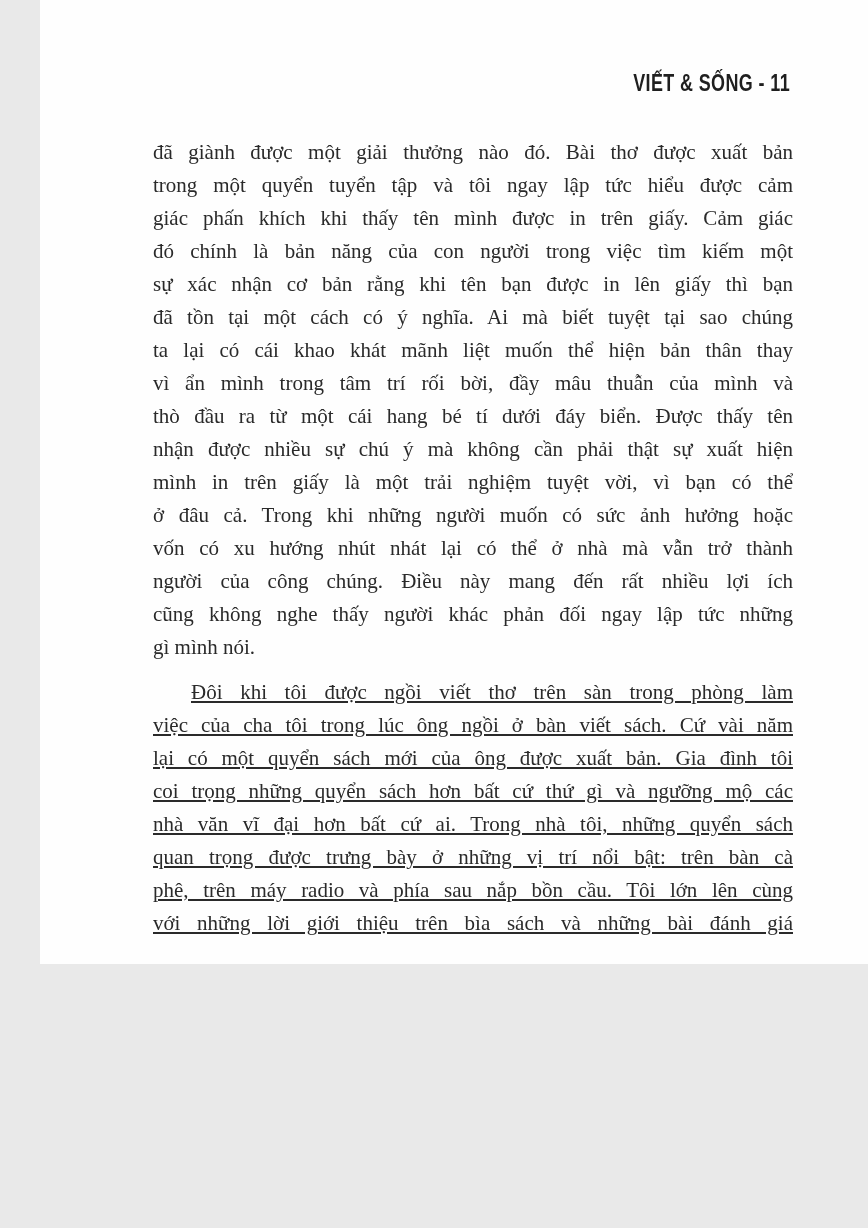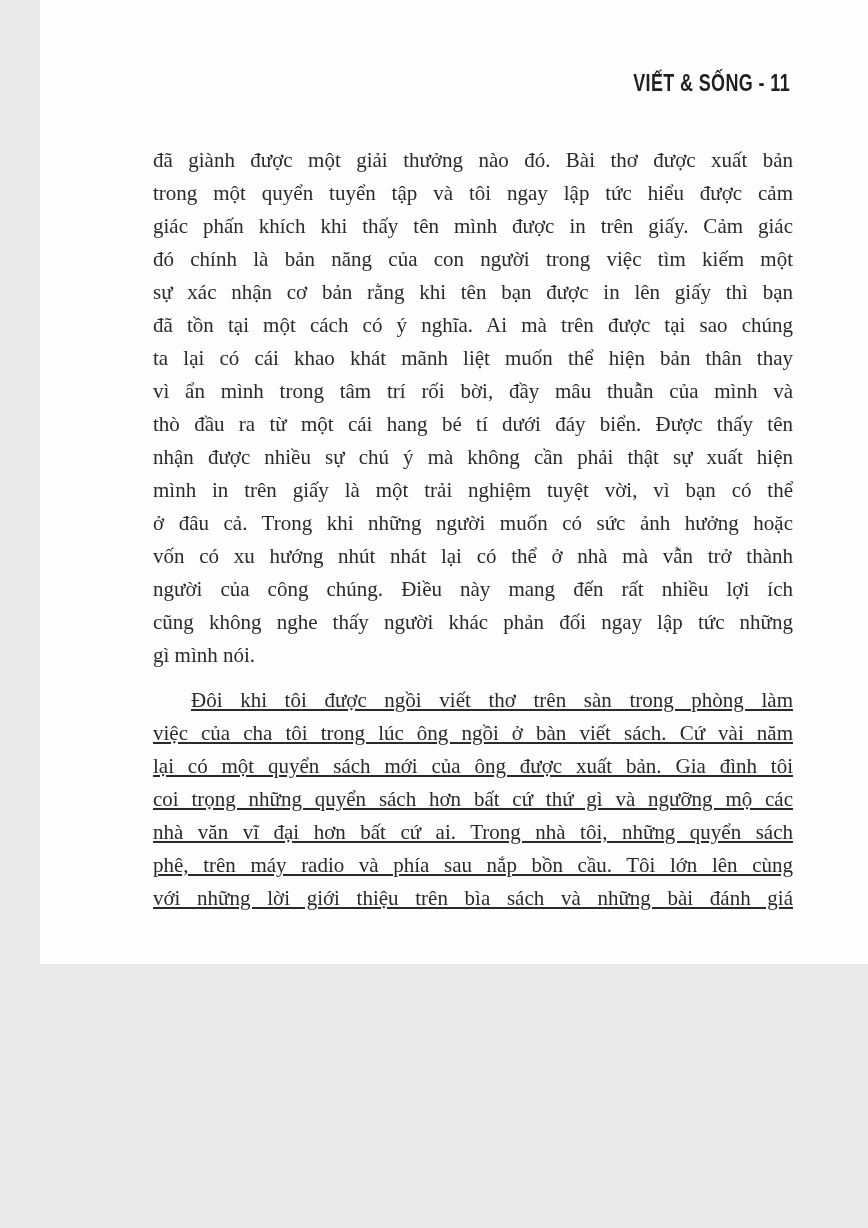--- a/index.html
+++ b/index.html
@@ -29,21 +29,21 @@
     font-size: 23px;
     letter-spacing: 0.5px;
     color: var(--header-color);
     transform: scaleX(0.78);
     transform-origin: right center;
     white-space: nowrap;
   }
   .text-block {
     position: absolute;
     left: 113px;
-    top: 144px;
+    top: 136px;
     width: 640px;
     color: var(--text-color);
     font-size: 21px;
   }
   .paragraph { display: block; }
   .paragraph.indent-first { margin-top: 12px; text-decoration: underline; }
   .paragraph.indent-first .line:first-child { padding-left: 38px; }
   .line {
     height: 33px;
     line-height: 33px;
@@ -61,36 +61,37 @@
 
   <div class="running-header">VIẾT &amp; SỐNG - 11</div>
 
   <div class="text-block">
     <div class="paragraph">
         <div class="line">đã giành được một giải thưởng nào đó. Bài thơ được xuất bản</div>
         <div class="line">trong một quyển tuyển tập và tôi ngay lập tức hiểu được cảm</div>
         <div class="line">giác phấn khích khi thấy tên mình được in trên giấy. Cảm giác</div>
         <div class="line">đó chính là bản năng của con người trong việc tìm kiếm một</div>
         <div class="line">sự xác nhận cơ bản rằng khi tên bạn được in lên giấy thì bạn</div>
-        <div class="line">đã tồn tại một cách có ý nghĩa. Ai mà trên được tại sao chúng</div>
+        <div class="line">đã tồn tại một cách có ý nghĩa. Ai mà biết tuyệt tại sao chúng</div>
         <div class="line">ta lại có cái khao khát mãnh liệt muốn thể hiện bản thân thay</div>
         <div class="line">vì ẩn mình trong tâm trí rối bời, đầy mâu thuẫn của mình và</div>
         <div class="line">thò đầu ra từ một cái hang bé tí dưới đáy biển. Được thấy tên</div>
         <div class="line">nhận được nhiều sự chú ý mà không cần phải thật sự xuất hiện</div>
         <div class="line">mình in trên giấy là một trải nghiệm tuyệt vời, vì bạn có thể</div>
         <div class="line">ở đâu cả. Trong khi những người muốn có sức ảnh hưởng hoặc</div>
         <div class="line">vốn có xu hướng nhút nhát lại có thể ở nhà mà vẫn trở thành</div>
         <div class="line">người của công chúng. Điều này mang đến rất nhiều lợi ích</div>
         <div class="line">cũng không nghe thấy người khác phản đối ngay lập tức những</div>
         <div class="line last-left">gì mình nói.</div>
       </div>
     <div class="paragraph indent-first">
         <div class="line">Đôi khi tôi được ngồi viết thơ trên sàn trong phòng làm</div>
         <div class="line">việc của cha tôi trong lúc ông ngồi ở bàn viết sách. Cứ vài năm</div>
         <div class="line">lại có một quyển sách mới của ông được xuất bản. Gia đình tôi</div>
         <div class="line">coi trọng những quyển sách hơn bất cứ thứ gì và ngưỡng mộ các</div>
         <div class="line">nhà văn vĩ đại hơn bất cứ ai. Trong nhà tôi, những quyển sách</div>
+        <div class="line">quan trọng được trưng bày ở những vị trí nổi bật: trên bàn cà</div>
         <div class="line">phê, trên máy radio và phía sau nắp bồn cầu. Tôi lớn lên cùng</div>
         <div class="line">với những lời giới thiệu trên bìa sách và những bài đánh giá</div>
       </div>
   </div>
 
 </div>
 
 </body></html>

